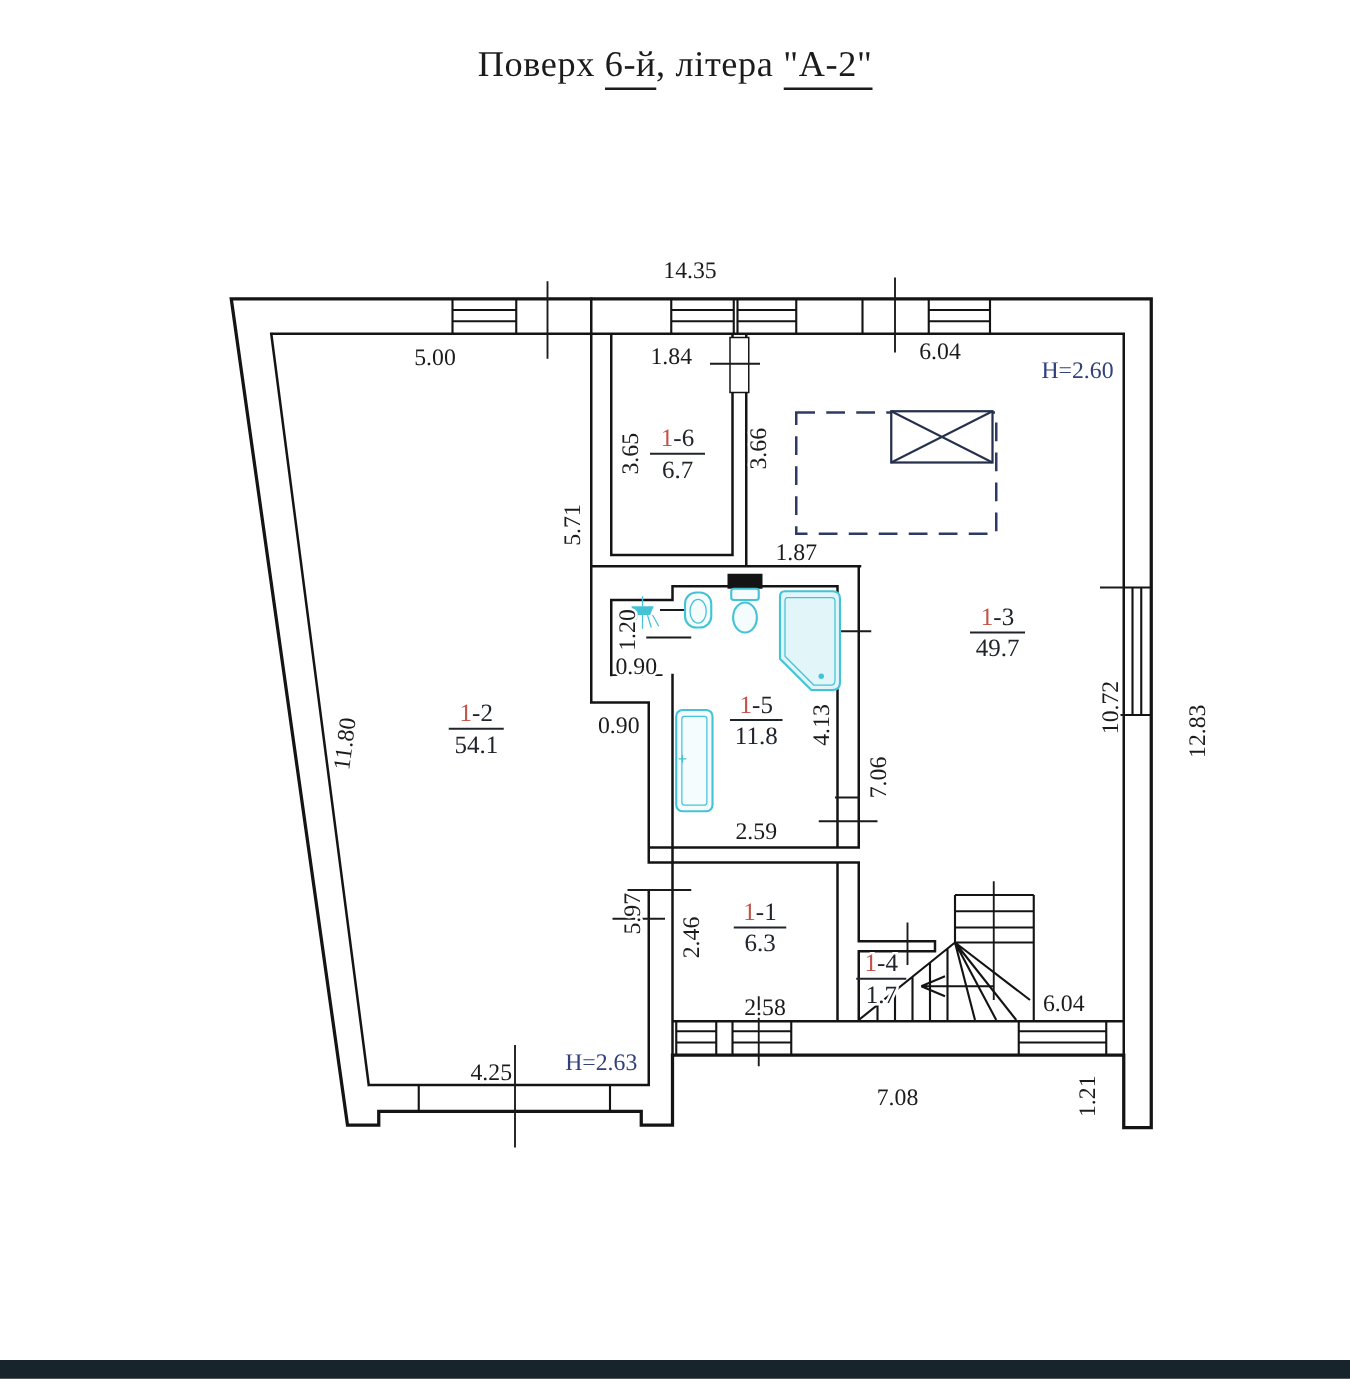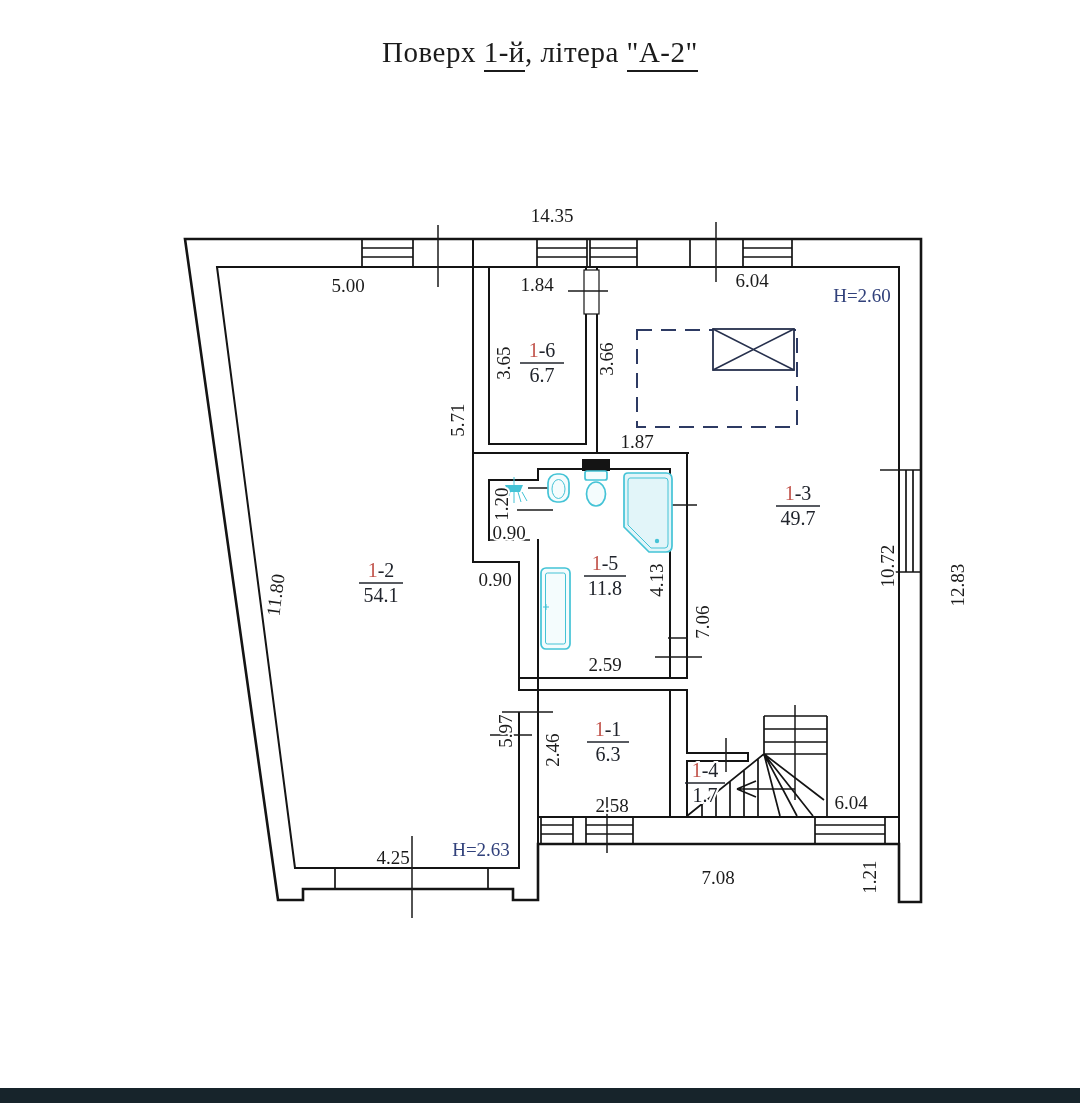--- a/index.html
+++ b/index.html
@@ -27,21 +27,21 @@
   .xbox{stroke:#26304d;stroke-width:1.8;fill:#ffffff;}
   .cyan{stroke:#44c3d6;stroke-width:1.7;fill:#f4fcfd;}
   .cyanl{stroke:#44c3d6;stroke-width:1;fill:none;}
   .cyanf{fill:#44c3d6;stroke:none;}
   .dashn{stroke:#1b1b1b;stroke-width:1.4;stroke-dasharray:9 7;fill:none;}
   .footer{position:absolute;left:0;bottom:0;width:100%;height:15px;background:#17242b;}
 </style>
 </head>
 <body>
 
-<div class="title"><span>Поверх </span><span class="u">1-й</span><span>, літера </span><span class="u">"А-2"</span></div>
+<div class="title"><span>Поверх </span><span class="u">6-й</span><span>, літера </span><span class="u">"А-2"</span></div>
 
 <svg width="1080" height="1103" viewBox="0 0 1080 1103">
 
   <path class="wall" d="M185,239 L921,239 L921,902 L899,902 L899,844 L538,844 L538,900 L513,900 L513,889 L303,889 L303,900 L278,900 Z"></path>
 
   <path class="iwall" d="
     M217,267 H899 V844
     M217,267 L295,868
     M295,868 H519
     M473,239 V562 M473,562 H519

